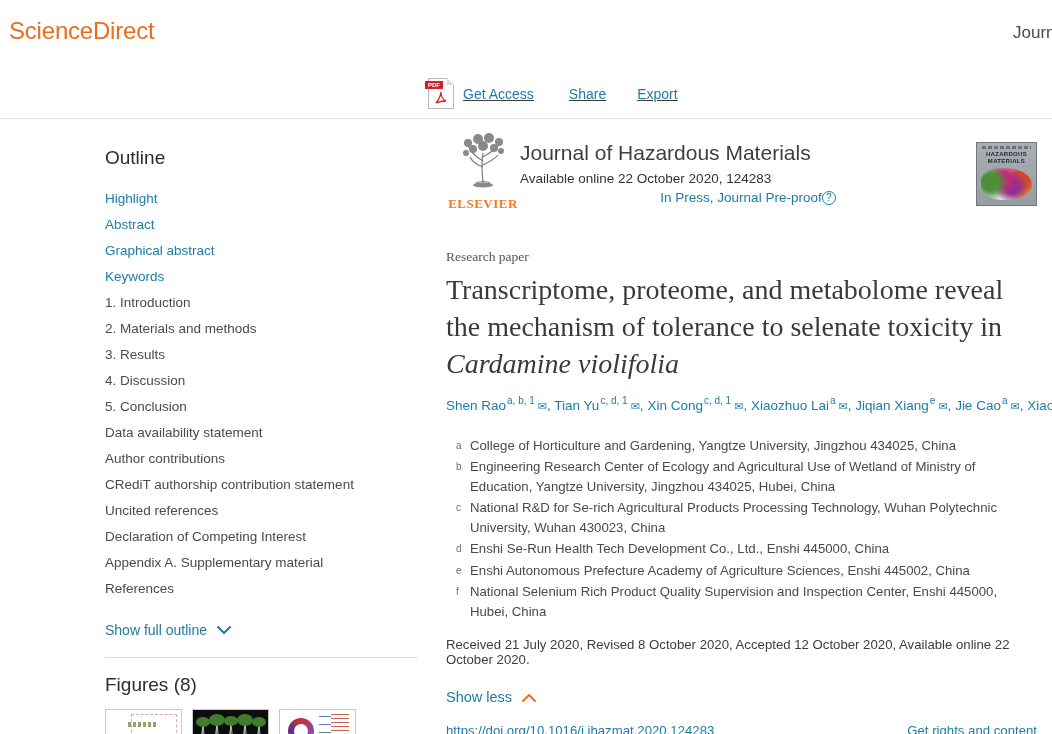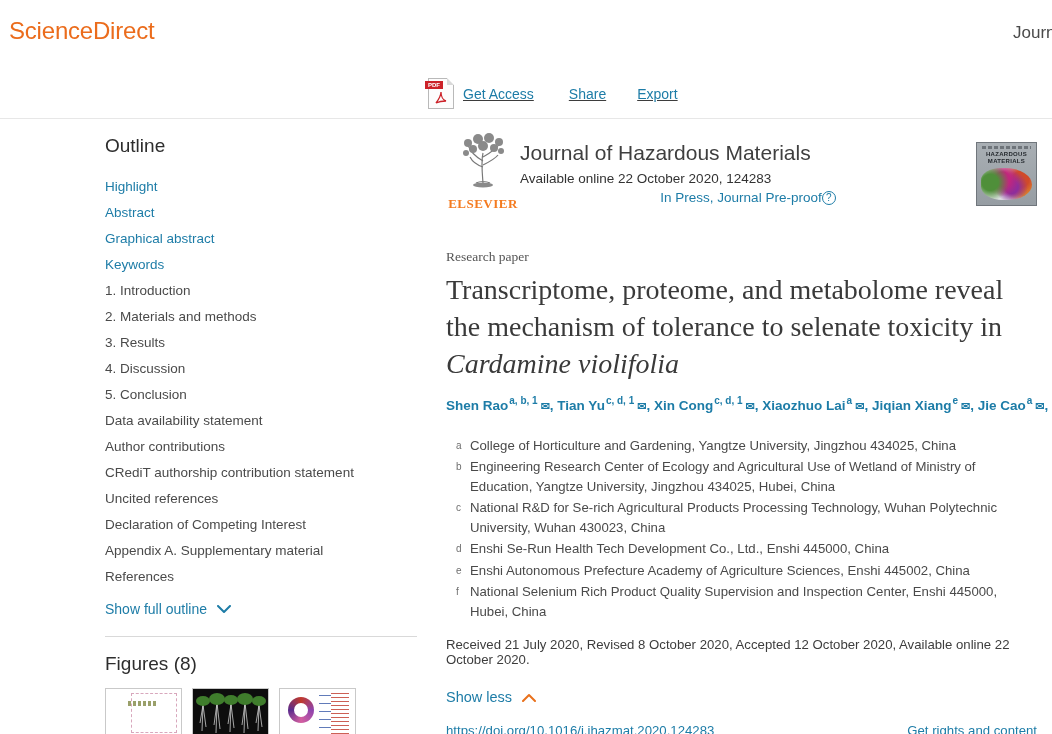--- a/index.html
+++ b/index.html
@@ -20,26 +20,26 @@
   .pdf-icon { position:relative; width:26px; height:31px; background:#fdfdfd; border:1px solid #b9b9b9; margin-right:9px; }
   .pdf-icon .fold { position:absolute; top:-1px; right:-1px; width:0; height:0; border-left:7px solid #d9d9d9; border-top:7px solid #fff; }
   .pdf-badge { position:absolute; top:2px; left:-4px; background:#cc2229; color:#fff; font-size:6px; font-weight:bold; padding:1px 3px; line-height:1; }
   .pdf-swirl { position:absolute; left:4px; top:11px; }
   .gap1 { margin-right:35px; } .gap2 { margin-right:31px; }
 
   .divider-top { position:absolute; left:0; top:118px; width:1052px; border-top:1px solid #e7e7e7; }
 
   
   .sidebar { position:absolute; left:105px; top:131px; width:325px; }
-  .outline-title { font-size:19px; font-weight:normal; color:#2d2d2d; margin:4px 0 22px 0; }
+  .outline-title { font-size:19px; font-weight:normal; color:#2d2d2d; margin:16px 0 22px 0; }
   .outline-list { list-style:none; }
   .outline-list li { height:26px; font-size:13.5px; }
   .outline-list li.anchor { color:#1d7ca7; }
   .outline-list li.section { color:#4a4a4a; }
-  .show-full { margin-top:3px; font-size:14px; color:#1d7ca7; display:flex; align-items:center; height:22px; }
+  .show-full { margin-top:12px; font-size:14px; color:#1d7ca7; display:flex; align-items:center; height:22px; }
   .show-full svg { margin-left:10px; }
   .side-divider { margin-top:16px; border-top:1px solid #d9d9d9; width:312px; }
   .figures-title { margin-top:16px; font-size:19px; font-weight:normal; color:#2d2d2d; }
   .thumbs { margin-top:13px; display:flex; gap:10px; }
   .thumb { width:77px; height:55px; border:1px solid #c9c9c9; background:#fff; position:relative; overflow:hidden; }
   .t1-dash { position:absolute; right:4px; top:4px; width:46px; height:40px; border:1px dashed #d8a7bc; }
   .t1-line1 { position:absolute; left:22px; top:12px; width:30px; height:5px; background:repeating-linear-gradient(90deg,#9aa06a 0 3px,transparent 3px 5px); }
   .thumb.black { background:#0d0d0d; }
   .t3-ring { position:absolute; left:8px; top:8px; width:26px; height:26px; border-radius:50%; background:conic-gradient(#c0392b,#8e44ad,#d35fa0,#5b2c8d,#c0392b); }
   .t3-ring::after { content:""; position:absolute; inset:6px; background:#fff; border-radius:50%; }
@@ -68,21 +68,21 @@
        radial-gradient(circle at 60% 60%, #8e2e9b 0 18%, transparent 45%),
        radial-gradient(circle at 78% 35%, #d04a2a 0 18%, transparent 46%),
        radial-gradient(circle at 88% 65%, #e2a12e 0 14%, transparent 40%),
        #dfe2e4; }
 
   .type-label { margin-top:28px; font-family:"Liberation Serif", serif; font-size:13.5px; color:#555; }
   .title { margin-top:6px; font-family:"Liberation Serif", serif; font-weight:normal; font-size:28px; line-height:37px; color:#3a3a3a; }
   .title .species { font-style:italic; }
 
   .authors { margin-top:9px; font-size:13.5px; color:#1d7ca7; line-height:20px; }
-  .author { white-space:nowrap;font-weight:bold; }
+  .author { white-space:nowrap; }
   .author:not(:last-child)::after { content:", "; }
   .a-sup { font-size:10px; margin-left:1px; }
   .env { font-size:11px; margin-left:3px; }
 
   .affils { margin-top:20px; }
   .affil { position:relative; padding-left:24px; font-size:13.2px; color:#4a4a4a; line-height:19.5px; margin-bottom:2px; }
   .affil sup { position:absolute; left:10px; top:0; font-size:10px; color:#6e6e6e; }
 
   .received { margin-top:16px; font-size:13.2px; color:#3d3d3d; }
   .show-less { margin-top:22px; display:flex; align-items:center; font-size:14.5px; color:#1d7ca7; }

